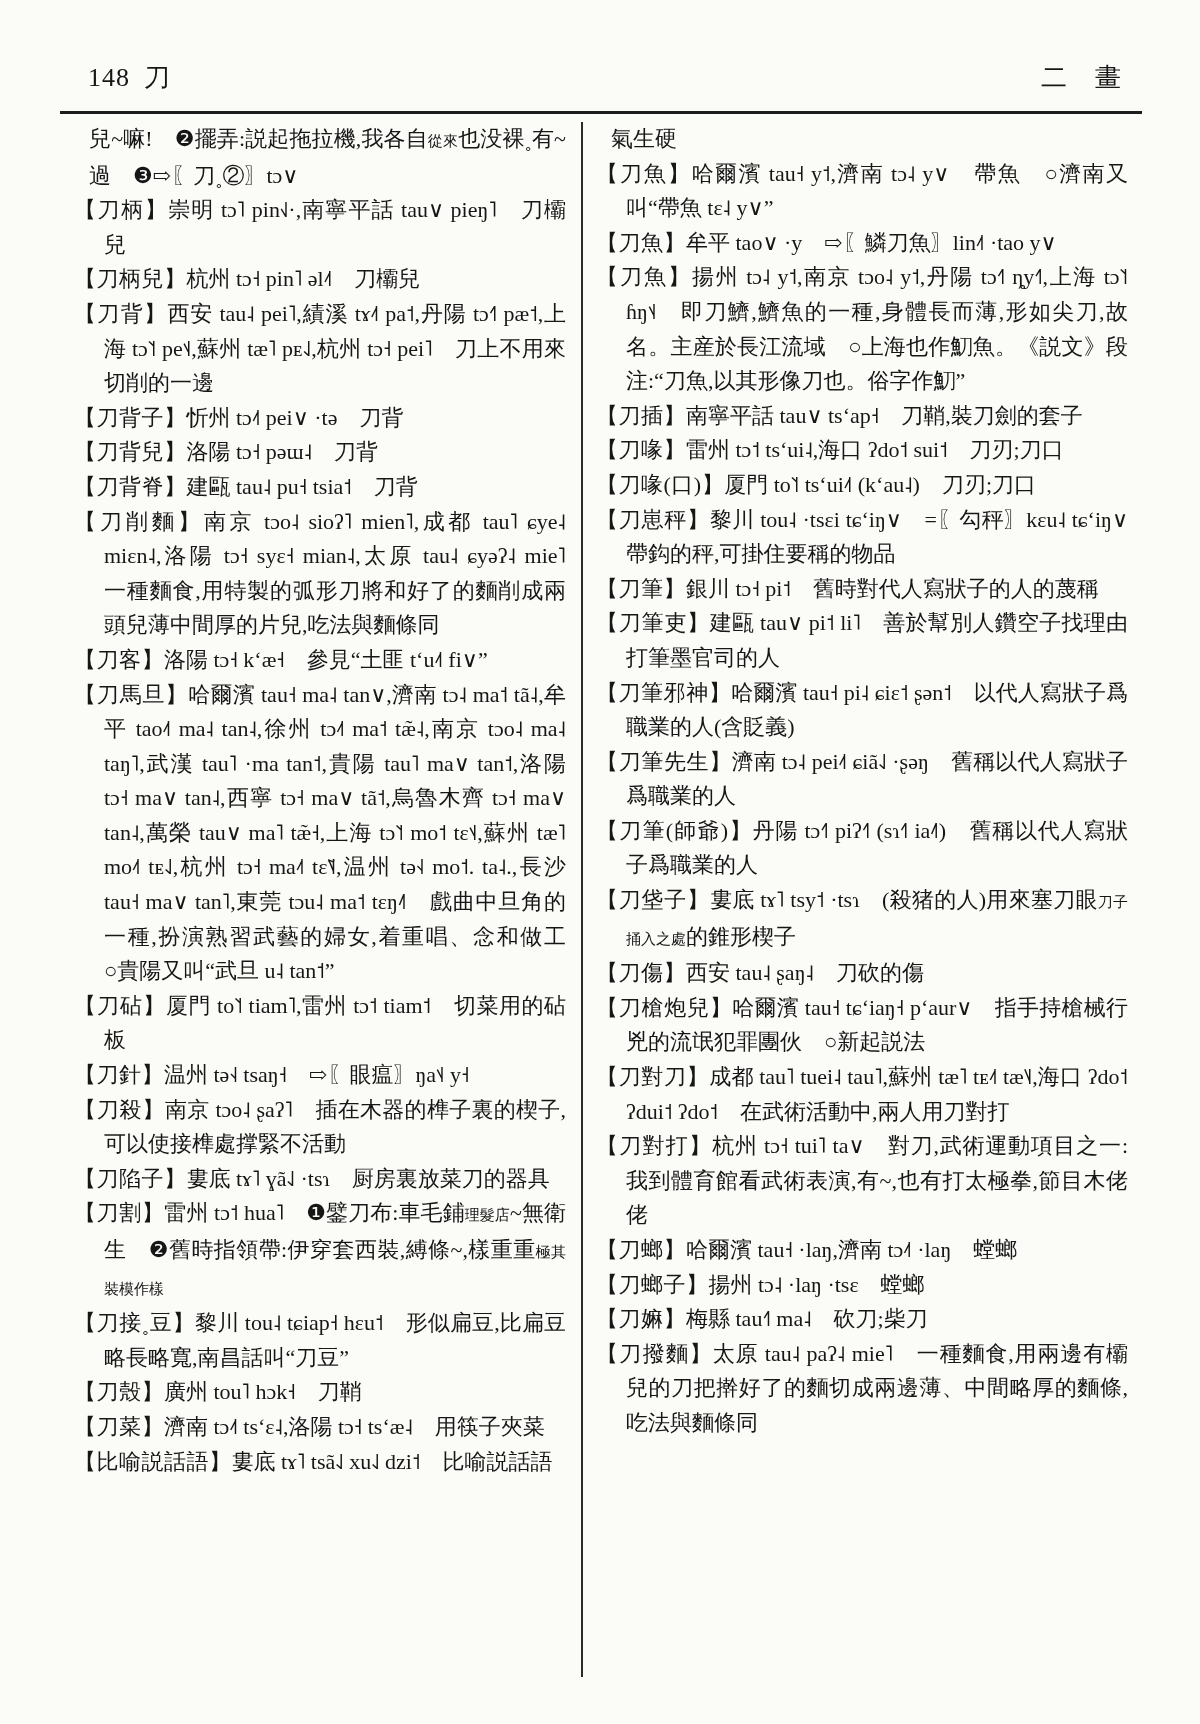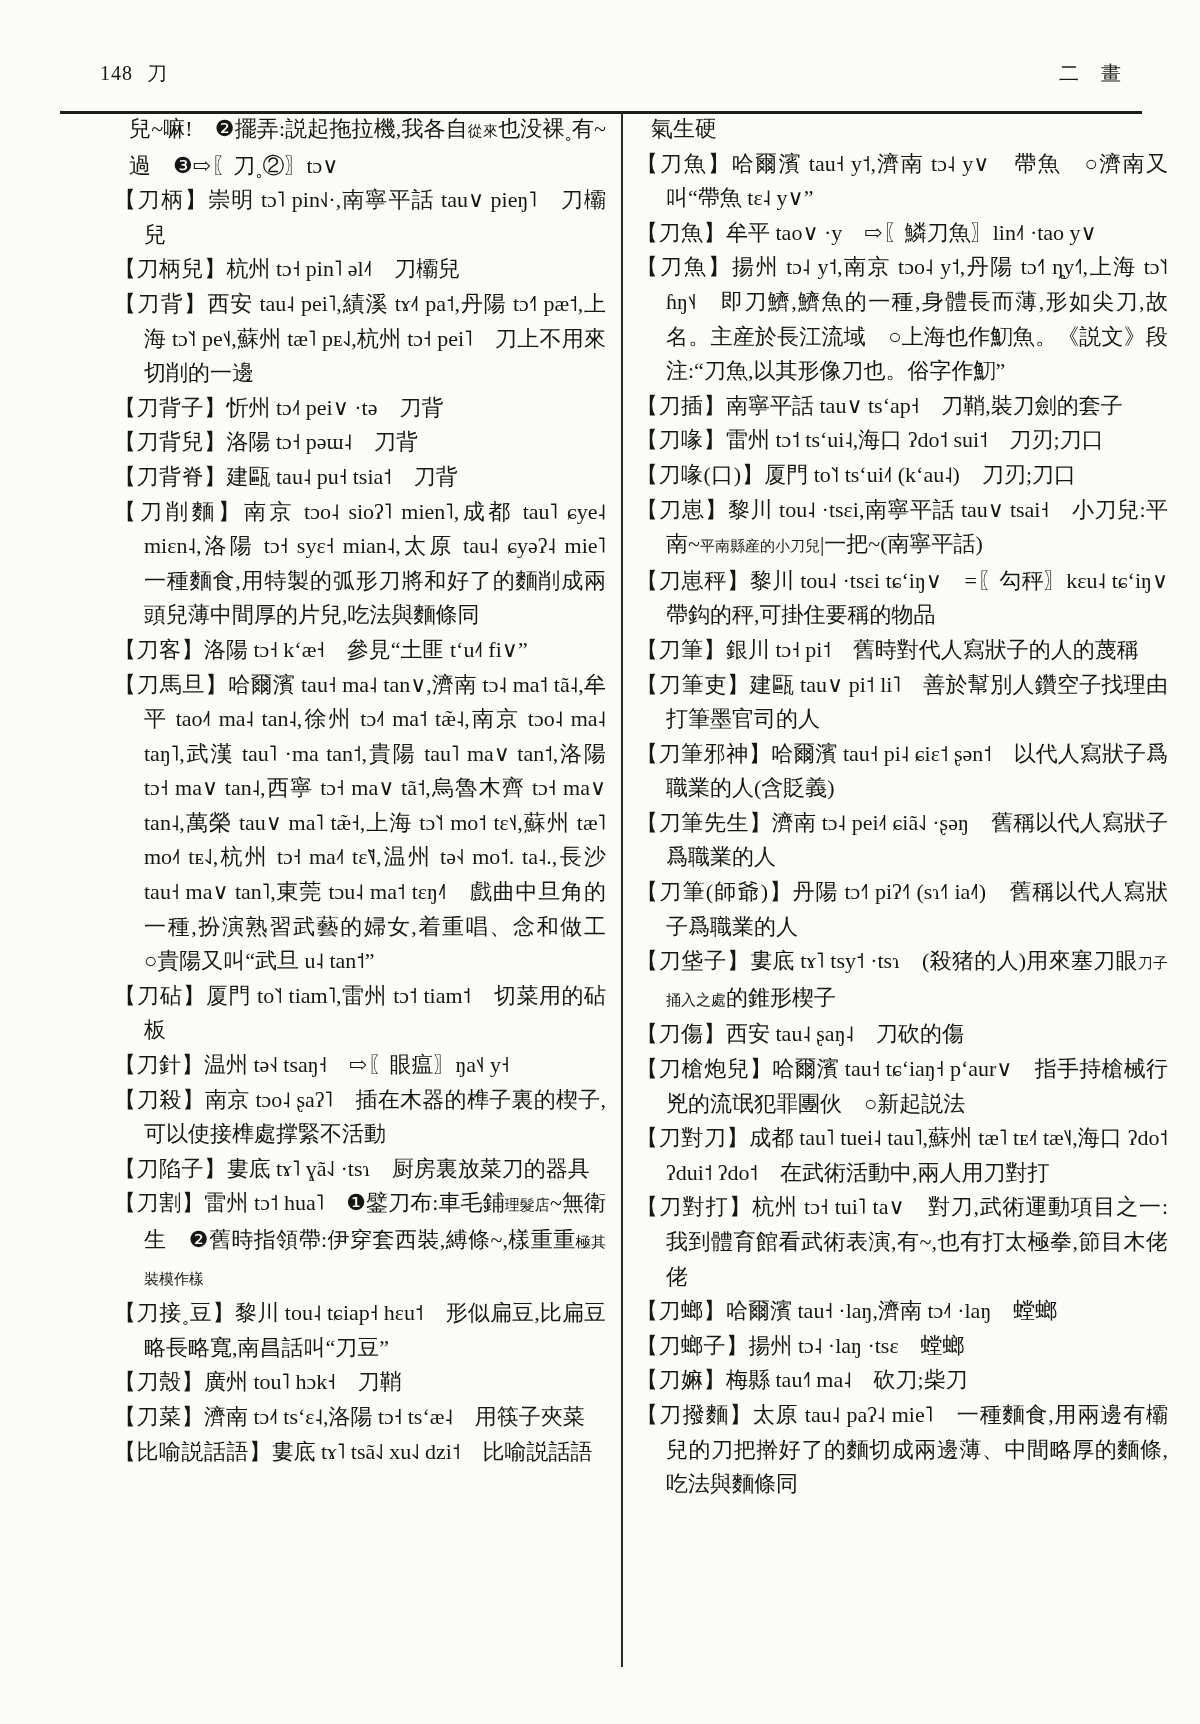--- a/index.html
+++ b/index.html
@@ -3,32 +3,32 @@
 <meta charset="utf-8">
 <style>
   html,body{margin:0;padding:0;}
   body{
     width:1200px;height:1724px;background:#fbfbf8;color:#161616;
     font-family:"Liberation Serif","DejaVu Serif",serif;
     position:relative;overflow:hidden;
   }
   .page{position:absolute;inset:0;}
   .header-row{
-    position:absolute;top:60px;left:100px;right:78px;
+    position:absolute;top:60px;left:88px;right:78px;
     display:flex;justify-content:space-between;align-items:flex-start;
-    font-size:20px;letter-spacing:1px;
+    font-size:26px;letter-spacing:1px;
   }
   .header-left span{margin-right:14px;}
   .header-rule{
     position:absolute;top:111px;left:60px;width:1082px;height:3px;
     background:#1d1d1d;
   }
   .columns{
-    position:absolute;top:112px;left:74px;
-    display:flex;align-items:stretch;margin-left:40px;
+    position:absolute;top:122px;left:74px;
+    display:flex;align-items:stretch;
   }
   .col{
     font-size:22px;line-height:34.6px;text-align:justify;
     text-justify:inter-ideograph;
   }
   .col-left{width:492px;}
   .col-right{width:532px;}
   .divider{
     width:2px;background:#2a2a2a;margin:0 13px 0 15px;
     min-height:1555px;
@@ -76,21 +76,20 @@
       </div>
     <div class="divider"></div>
     <div class="col col-right" id="col-right">
         <div class="entry cont">氣生硬</div>
         <div class="entry"><span class="hw">【刀魚】</span>哈爾濱 tau˧ y˦,濟南 tɔ˨ y∨　帶魚　○濟南又叫“帶魚 tɛ˨ y∨”</div>
         <div class="entry"><span class="hw">【刀魚】</span>牟平 tao∨ ·y　⇨〖鱗刀魚〗lin˨˦ ·tao y∨</div>
         <div class="entry"><span class="hw">【刀魚】</span>揚州 tɔ˨ y˦,南京 tɔo˨ y˦,丹陽 tɔ˧˥ ȵy˧˥,上海 tɔ˥˦ ɦŋ˦˨　即刀鱭,鱭魚的一種,身體長而薄,形如尖刀,故名。主産於長江流域　○上海也作魛魚。《説文》段注:“刀魚,以其形像刀也。俗字作魛”</div>
         <div class="entry"><span class="hw">【刀插】</span>南寧平話 tau∨ tsʻap˧　刀鞘,裝刀劍的套子</div>
         <div class="entry"><span class="hw">【刀喙】</span>雷州 tɔ˦ tsʻui˨,海口 ʔdo˦ sui˦　刀刃;刀口</div>
         <div class="entry"><span class="hw">【刀喙(口)】</span>厦門 to˥˦ tsʻui˨˦ (kʻau˨)　刀刃;刀口</div>
-        <div class="entry"><span class="hw">【刀崽】</span>黎川 tou˨ ·tsɛi,南寧平話 tau∨ tsai˧　小刀兒:平南~<span class="small">平南縣産的小刀兒</span>|一把~(南寧平話)</div>
         <div class="entry"><span class="hw">【刀崽秤】</span>黎川 tou˨ ·tsɛi tɕʻiŋ∨　=〖勾秤〗kɛu˨ tɕʻiŋ∨　帶鈎的秤,可掛住要稱的物品</div>
         <div class="entry"><span class="hw">【刀筆】</span>銀川 tɔ˧ pi˦　舊時對代人寫狀子的人的蔑稱</div>
         <div class="entry"><span class="hw">【刀筆吏】</span>建甌 tau∨ pi˦ li˥　善於幫別人鑽空子找理由打筆墨官司的人</div>
         <div class="entry"><span class="hw">【刀筆邪神】</span>哈爾濱 tau˧ pi˨ ɕiɛ˦ ʂən˦　以代人寫狀子爲職業的人(含貶義)</div>
         <div class="entry"><span class="hw">【刀筆先生】</span>濟南 tɔ˨ pei˨˦ ɕiã˨˩ ·ʂəŋ　舊稱以代人寫狀子爲職業的人</div>
         <div class="entry"><span class="hw">【刀筆(師爺)】</span>丹陽 tɔ˧˥ piʔ˧˥ (sɿ˧˥ ia˨˥)　舊稱以代人寫狀子爲職業的人</div>
         <div class="entry"><span class="hw">【刀垡子】</span>婁底 tɤ˥ tsy˦ ·tsɿ　(殺猪的人)用來塞刀眼<span class="small">刀子捅入之處</span>的錐形楔子</div>
         <div class="entry"><span class="hw">【刀傷】</span>西安 tau˨ ʂaŋ˨　刀砍的傷</div>
         <div class="entry"><span class="hw">【刀槍炮兒】</span>哈爾濱 tau˧ tɕʻiaŋ˧ pʻaur∨　指手持槍械行兇的流氓犯罪團伙　○新起説法</div>
         <div class="entry"><span class="hw">【刀對刀】</span>成都 tau˥ tuei˨ tau˥,蘇州 tæ˥ tᴇ˨˦ tæ˥˨,海口 ʔdo˦ ʔdui˦ ʔdo˦　在武術活動中,兩人用刀對打</div>

